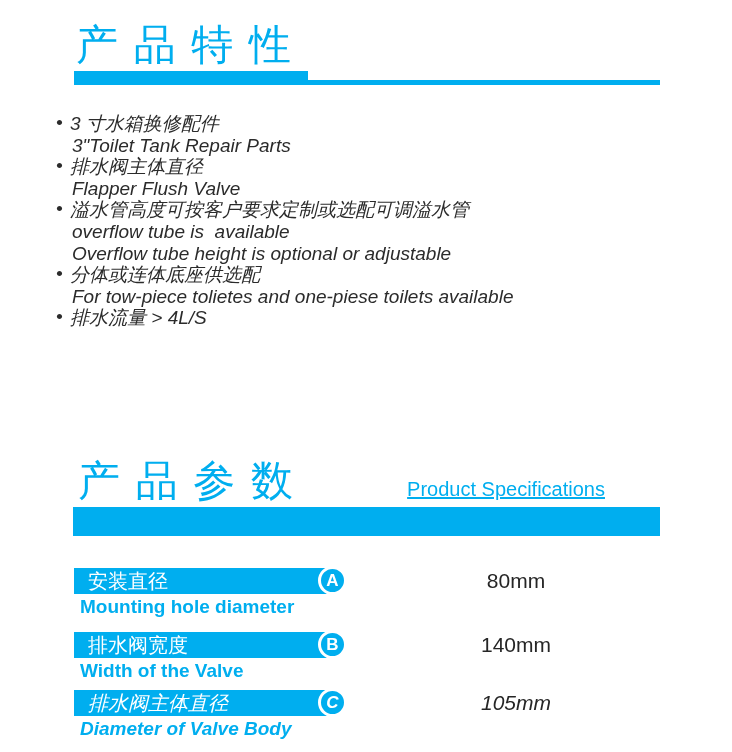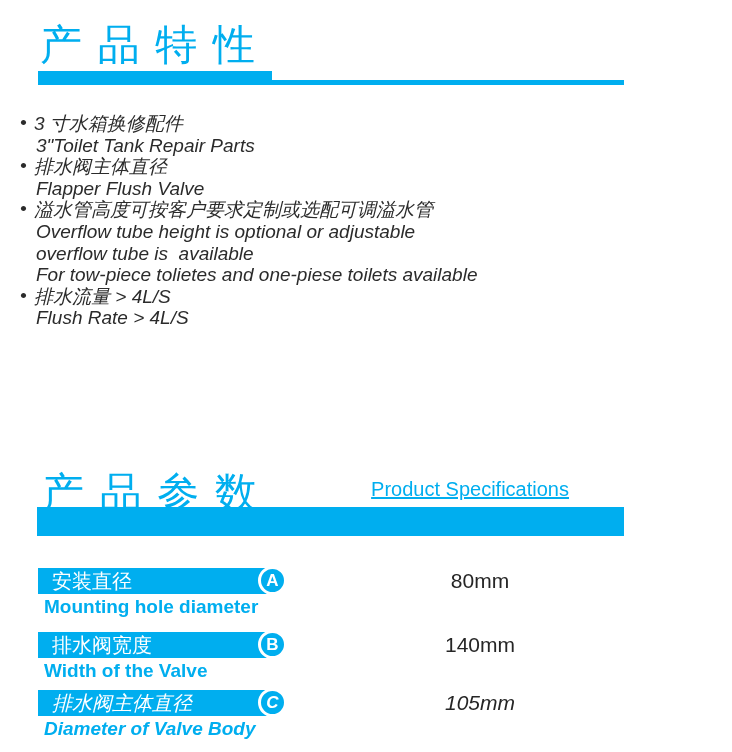--- a/index.html
+++ b/index.html
@@ -1,47 +1,47 @@
 <!DOCTYPE html>
 <html><head>
 <meta charset="utf-8">
 <style>
   html,body{margin:0;padding:0;background:#ffffff;}
   .page{
     position:relative;width:624px;height:752px;background:#ffffff;
-    font-family:"Liberation Sans",sans-serif;overflow:hidden;
+    font-family:"Liberation Sans",sans-serif;overflow:hidden;margin-left:36px;
   }
   
   .cn-title{
     position:absolute;color:#00AEEF;font-size:42px;line-height:50px;
     letter-spacing:2px;font-weight:500;white-space:nowrap;
   }
   #feat-cn-title{left:40px;top:20px;}
-  #spec-cn-title{left:42px;top:468px;}
+  #spec-cn-title{left:42px;top:456px;}
   .en-title{position:absolute;color:#00AEEF;white-space:nowrap;}
   #feat-en-title{right:51px;top:56px;font-size:21px;}
   #spec-en-title{right:55px;top:478px;font-size:20px;text-decoration:underline;}
   
   .bar-thick{position:absolute;left:38px;top:71px;width:234px;height:14px;background:#00AEEF;}
   .bar-thin{position:absolute;left:272px;top:80px;width:411px;height:5px;background:#00AEEF;}
   .bar-big{position:absolute;left:37px;top:507px;width:645px;height:29px;background:#00AEEF;}
   
   .features{
     position:absolute;left:20px;top:113px;width:660px;
     color:#2b2b2b;font-size:19px;line-height:21.6px;font-style:italic;
   }
   .feat-cn{position:relative;padding-left:14px;}
   .feat-cn::before{content:"\2022";position:absolute;left:0;top:-1px;}
   .feat-en{padding-left:16px;white-space:pre-wrap;}
   
   .spec-row{position:absolute;left:0;width:732px;height:62px;}
   #spec-row-a{top:568px;}
   #spec-row-b{top:632px;}
   #spec-row-c{top:690px;font-style:italic;}
-  .spec-bar{position:absolute;left:38px;top:0;width:240px;height:26px;background:#00AEEF;}
+  .spec-bar{position:absolute;left:38px;top:0;width:240px;height:26px;background:#00AEEF;padding-left:24px;}
   .spec-cn{
     position:absolute;left:14px;top:2px;color:#ffffff;font-size:20px;
     line-height:22px;white-space:nowrap;
   }
   .spec-badge{
     position:absolute;right:-9px;top:-2px;width:23px;height:23px;
     border:3px solid #ffffff;border-radius:50%;background:#00AEEF;
     color:#ffffff;font-size:17px;font-weight:bold;
     display:flex;align-items:center;justify-content:center;
   }
@@ -67,29 +67,29 @@
     <div>
       <div class="feat-cn">3 寸水箱换修配件</div>
       <div class="feat-en">3"Toilet Tank Repair Parts</div>
     </div>
     <div>
       <div class="feat-cn">排水阀主体直径</div>
       <div class="feat-en">Flapper Flush Valve</div>
     </div>
     <div>
       <div class="feat-cn">溢水管高度可按客户要求定制或选配可调溢水管</div>
+      <div class="feat-en">overflow tube is  available</div>
       <div class="feat-en">Overflow tube height is optional or adjustable</div>
-      <div class="feat-en">overflow tube is  available</div>
     </div>
     <div>
+      <div class="feat-cn">分体或连体底座供选配</div>
       <div class="feat-en">For tow-piece tolietes and one-piese toilets available</div>
     </div>
     <div>
       <div class="feat-cn">排水流量 &gt; 4L/S</div>
-      <div class="feat-en">Flush Rate &gt; 4L/S</div>
     </div>
   </div>
 
   <div class="cn-title" id="spec-cn-title">产 品 参 数</div>
   <div class="en-title" id="spec-en-title">Product Specifications</div>
   <div class="bar-big"></div>
 
   <div class="spec-row" id="spec-row-a">
     <div class="spec-bar">
       <span class="spec-cn">安装直径</span>

